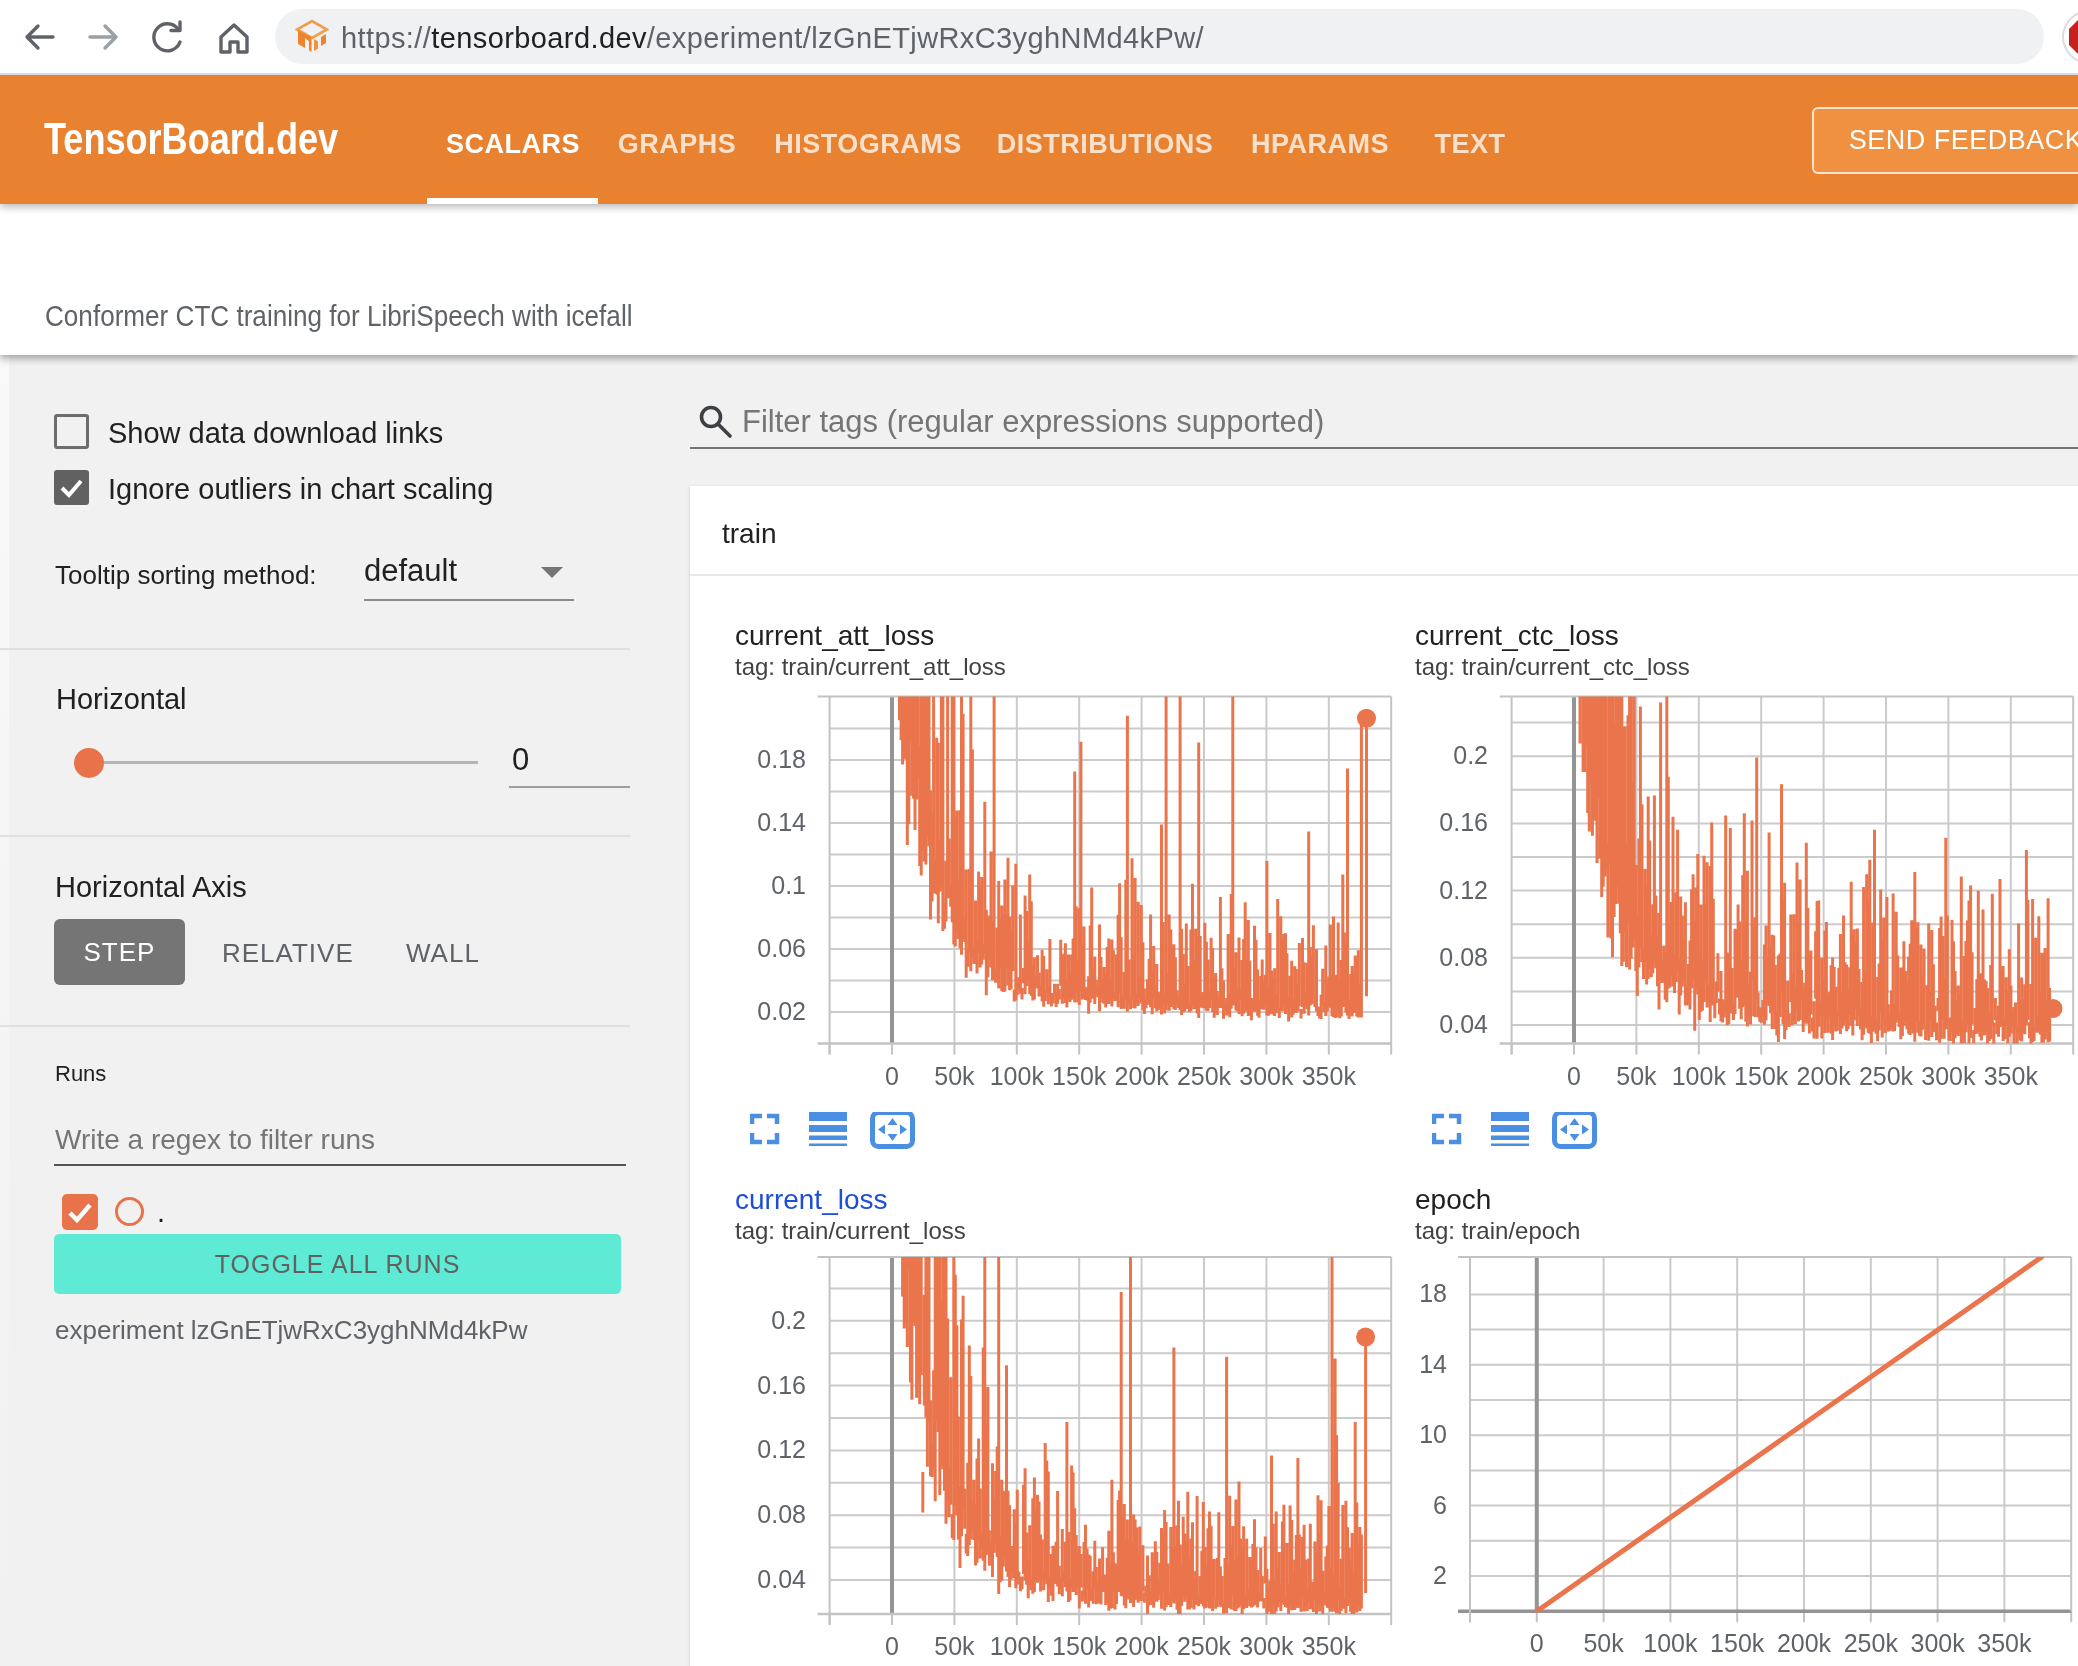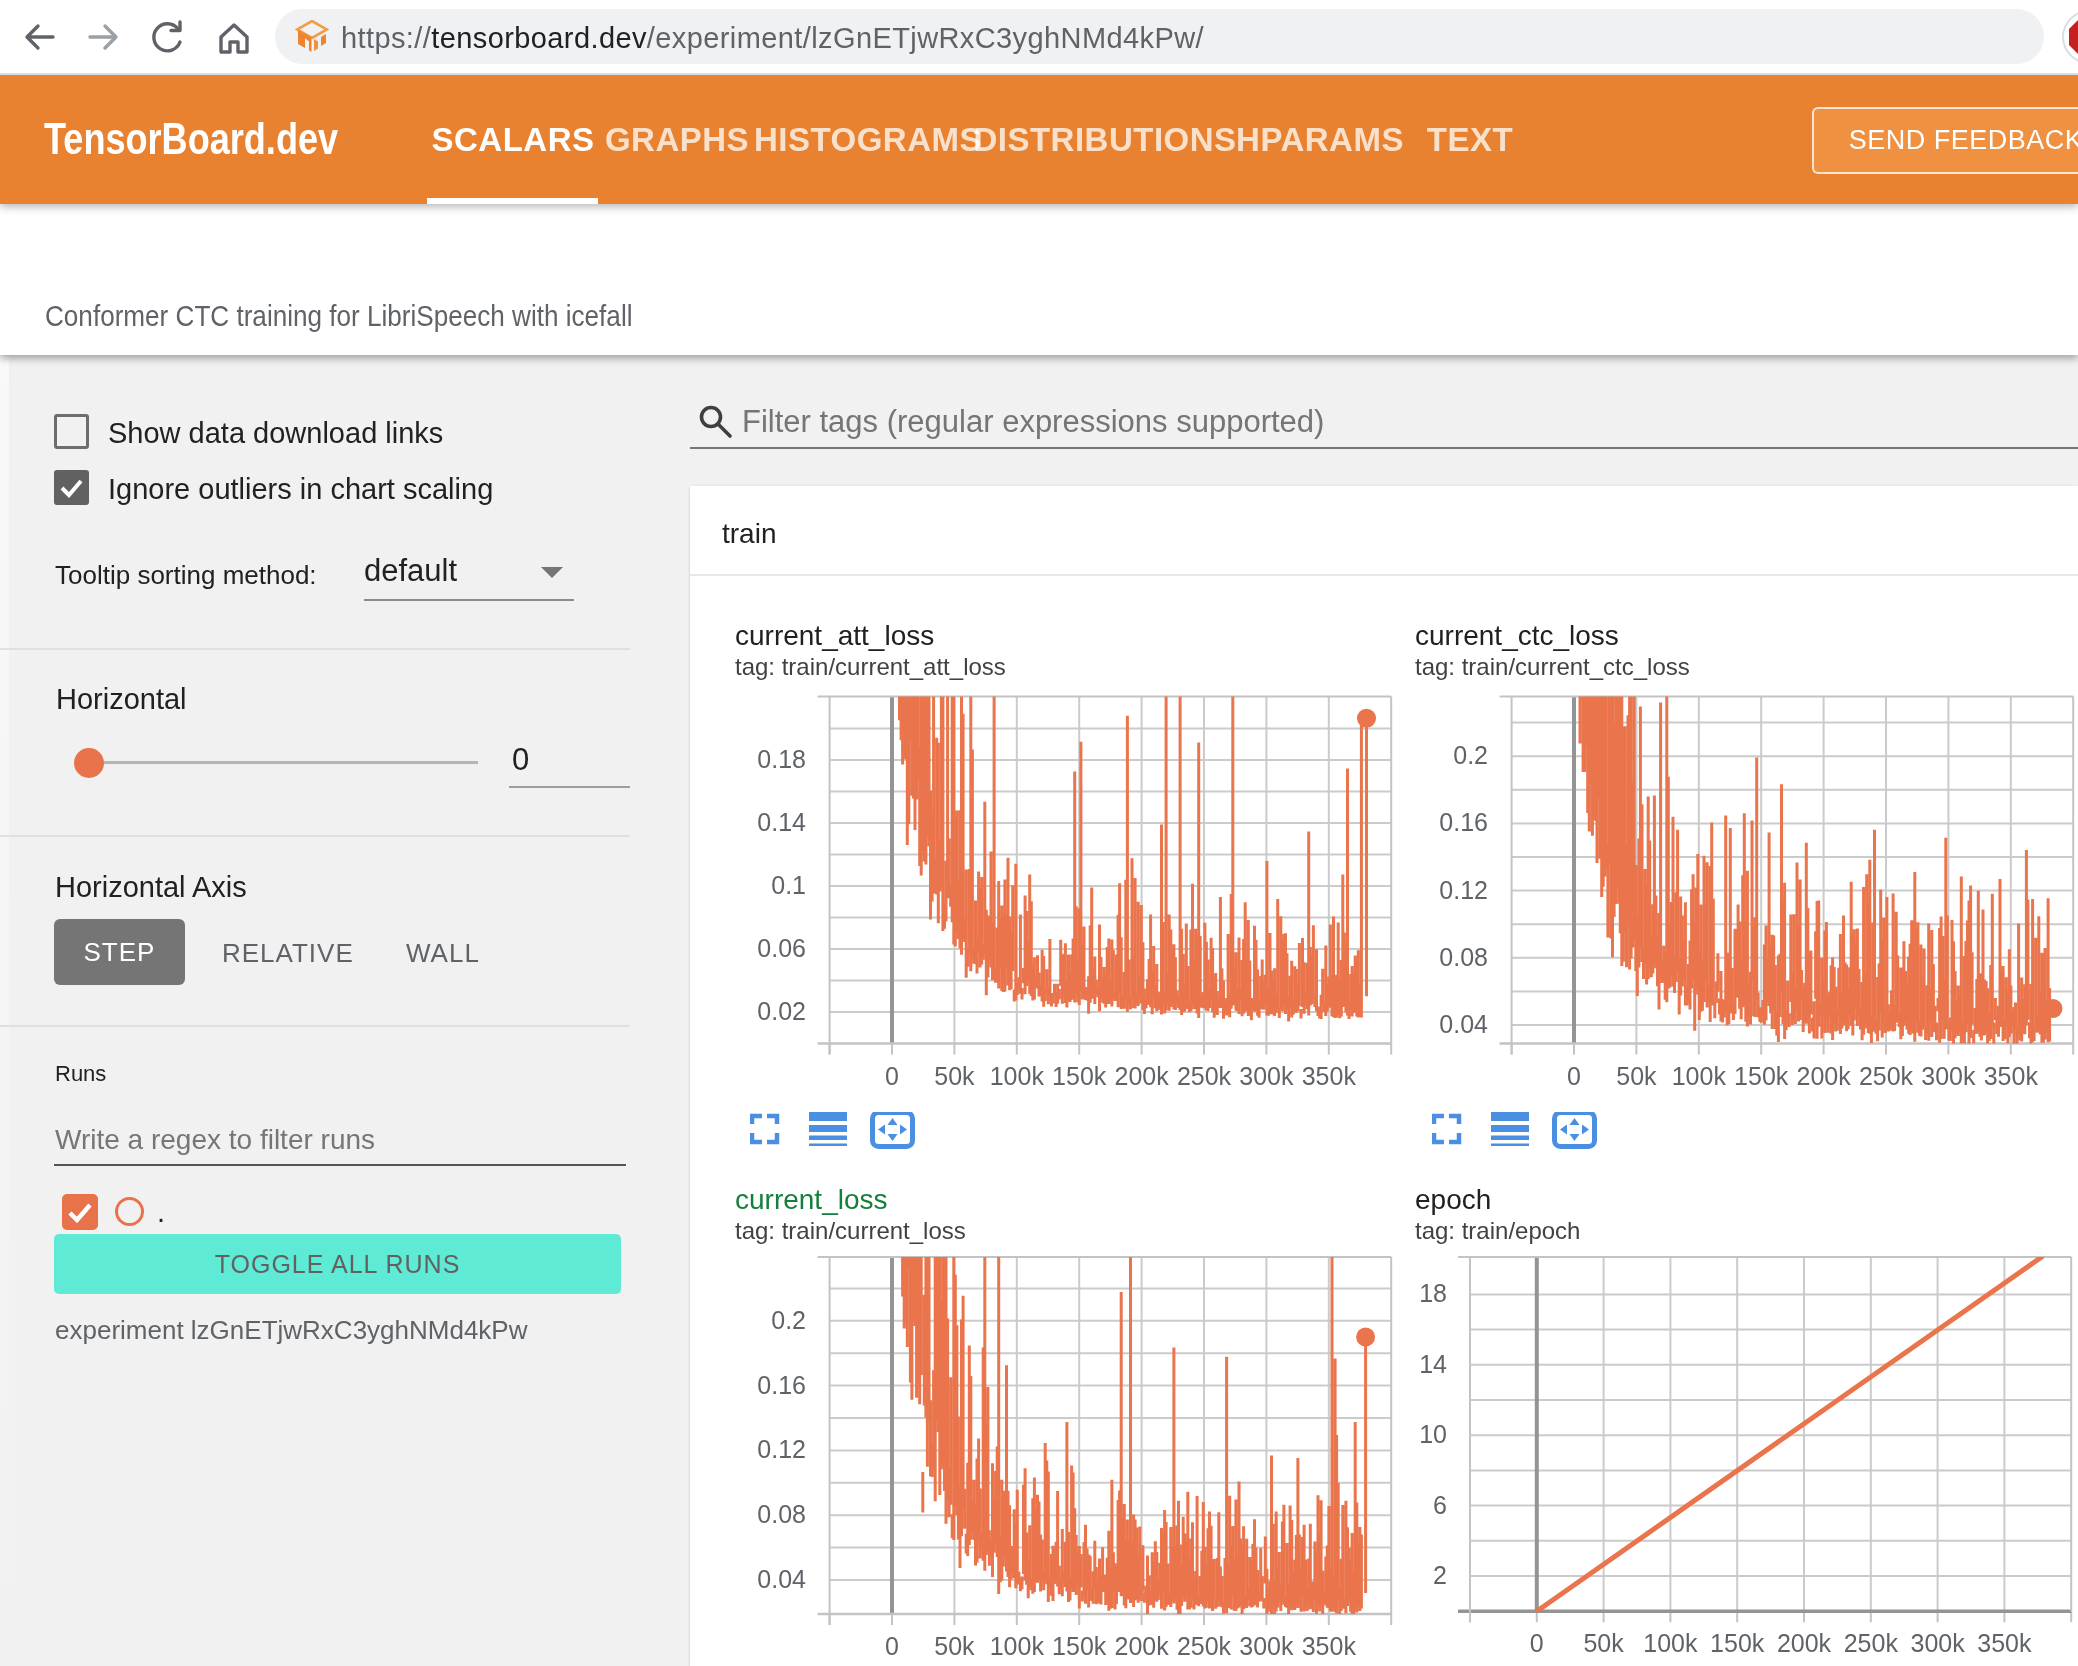--- a/index.html
+++ b/index.html
@@ -35,21 +35,21 @@
 <div class="abs" style="left:341px;top:22px;z-index:32;font-size:29px;letter-spacing:0.4px;color:#5f6368;white-space:nowrap">https://<span style="color:#202124">tensorboard.dev</span>/experiment/lzGnETjwRxC3yghNMd4kPw/</div>
 <div class="abs" style="left:2062px;top:9px;width:60px;height:56px;border-radius:50%;background:#fff;border:2px solid #dadce0;z-index:32"></div>
 <svg class="abs" style="left:2066px;top:16px;z-index:33" width="42" height="42" viewBox="0 0 42 42">
  <path d="M13 3 L29 3 L39 13 L39 29 L29 39 L13 39 L3 29 L3 13 Z" fill="#c5221f"></path>
  <path d="M21 10 L23 25 L19 25 Z M21 28 a2.8 2.8 0 1 0 0.01 0" fill="#fff"></path>
 </svg>
 
 <div class="abs" style="left:0;top:75px;width:2078px;height:129px;background:#e88230;box-shadow:0 3px 8px rgba(0,0,0,0.28);z-index:20"></div>
 <div class="abs" style="left:44px;top:114px;font-size:44px;font-weight:bold;color:#fff;z-index:21;transform:scaleX(0.82);transform-origin:left top">TensorBoard.dev</div>
 <div class="abs" style="left:427px;top:198px;width:171px;height:6px;background:#fff;z-index:22"></div>
-<div class="abs" style="left:0;top:121px;width:2078px;height:34px;z-index:21;font-size:33px;font-weight:bold;letter-spacing:0.5px;color:rgba(255,255,255,0.75)">
+<div class="abs" style="left:0;top:129px;width:2078px;height:34px;z-index:21;font-size:27px;font-weight:bold;letter-spacing:0.5px;color:rgba(255,255,255,0.75)">
   <span class="abs" style="left:513px;transform:translateX(-50%);color:#fff">SCALARS</span>
   <span class="abs" style="left:677px;transform:translateX(-50%)">GRAPHS</span>
   <span class="abs" style="left:868px;transform:translateX(-50%)">HISTOGRAMS</span>
   <span class="abs" style="left:1105px;transform:translateX(-50%)">DISTRIBUTIONS</span>
   <span class="abs" style="left:1320px;transform:translateX(-50%)">HPARAMS</span>
   <span class="abs" style="left:1470px;transform:translateX(-50%)">TEXT</span>
 </div>
 <div class="abs" style="left:1812px;top:107px;width:308px;height:67px;background:#ef9140;border:2px solid rgba(255,255,255,0.75);border-radius:6px;z-index:21;color:#fff;font-size:27px;letter-spacing:0.5px;text-align:center;line-height:63px">SEND FEEDBACK</div>
 
 <div class="abs" style="left:0;top:204px;width:2078px;height:151px;background:#fff;box-shadow:0 4px 7px rgba(0,0,0,0.3);z-index:10"></div>
@@ -98,21 +98,21 @@
 <div class="abs" style="left:742px;top:404px;font-size:31px;color:#757575">Filter tags (regular expressions supported)</div>
 <div class="abs" style="left:690px;top:447px;width:1388px;height:2px;background:#757575"></div>
 <div class="abs" style="left:690px;top:486px;width:1388px;height:1180px;background:#fff;box-shadow:0 1px 3px rgba(0,0,0,0.18)"></div>
 <div class="abs" style="left:722px;top:518px;font-size:28px;color:#212121">train</div>
 <div class="abs" style="left:690px;top:574px;width:1388px;height:2px;background:#e8e8e8"></div>
 
 <div class="abs" style="left:735px;top:620px;font-size:28px;color:#212121">current_att_loss</div>
 <div class="abs" style="left:735px;top:653px;font-size:24px;color:#424242">tag: train/current_att_loss</div>
 <div class="abs" style="left:1415px;top:620px;font-size:28px;color:#212121">current_ctc_loss</div>
 <div class="abs" style="left:1415px;top:653px;font-size:24px;color:#424242">tag: train/current_ctc_loss</div>
-<div class="abs" style="left:735px;top:1184px;font-size:28px;color:#15803d">current_loss</div>
+<div class="abs" style="left:735px;top:1184px;font-size:28px;color:#1d4ed8">current_loss</div>
 <div class="abs" style="left:735px;top:1217px;font-size:24px;color:#424242">tag: train/current_loss</div>
 <div class="abs" style="left:1415px;top:1184px;font-size:28px;color:#212121">epoch</div>
 <div class="abs" style="left:1415px;top:1217px;font-size:24px;color:#424242">tag: train/epoch</div>
 <svg style="position:absolute;left:700px;top:620px" width="720" height="520" viewBox="0 0 720 520">
 <defs>
         <clipPath id="clipc1">
           <rect x="129.6" y="76.5" width="561.6" height="347.0"></rect>
         </clipPath>
       </defs>
 <line x1="129.6" y1="392.0" x2="691.2" y2="392.0" stroke="#cbcbcb" stroke-width="2"></line>

